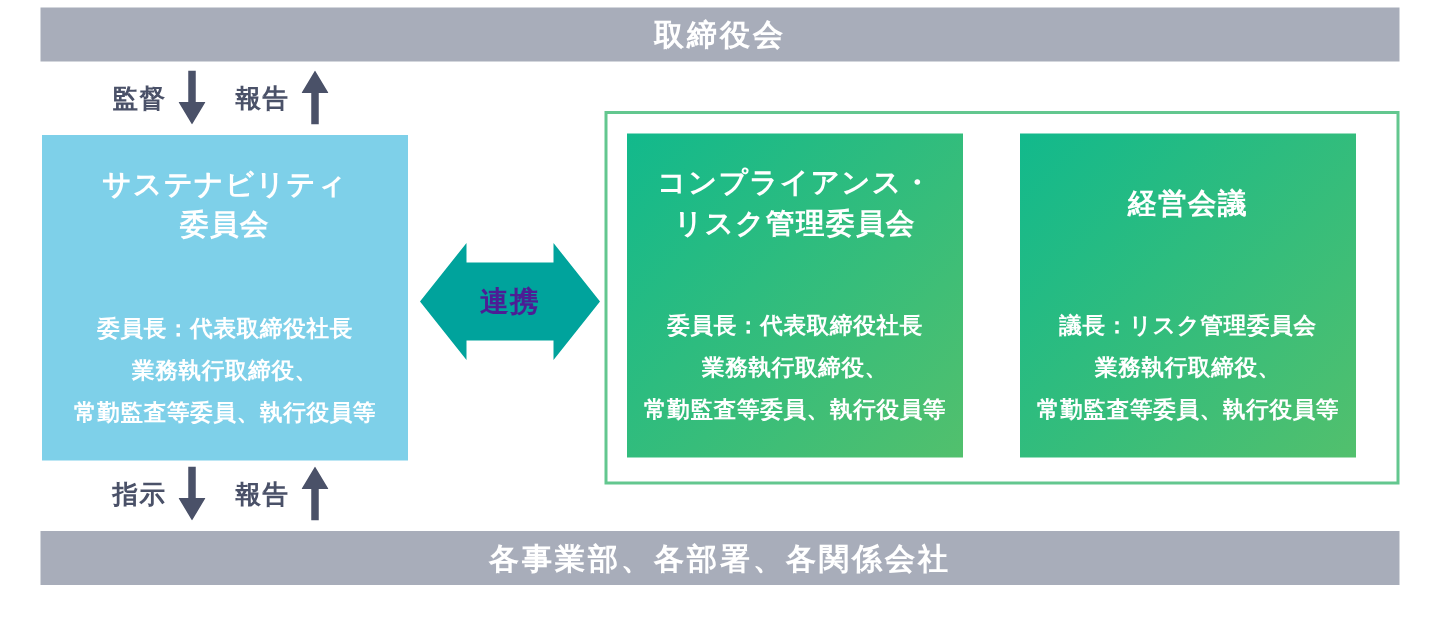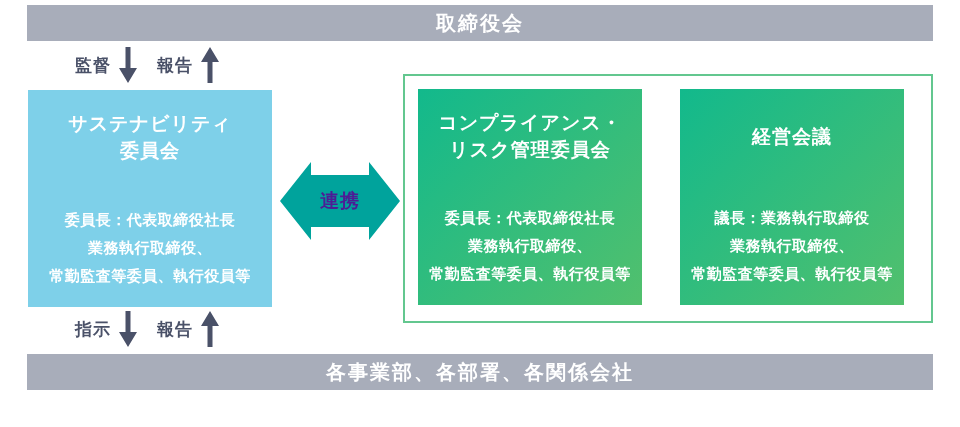--- a/index.html
+++ b/index.html
@@ -166,21 +166,21 @@
       <div>業務執行取締役、</div>
       <div>常勤監査等委員、執行役員等</div>
     </div>
   </div>
 
   <div class="cbox cbox-green pos2">
     <div class="cbox-title">
       <span>経営会議</span>
     </div>
     <div class="cbox-body">
-      <div>議長：業務執行取締役</div>
+      <div>議長：リスク管理委員会</div>
       <div>業務執行取締役、</div>
       <div>常勤監査等委員、執行役員等</div>
     </div>
   </div>
 
   <div class="flow-row flow-row-bottom">
     <span class="flow-label">指示</span>
     <svg class="flow-arrow" width="18" height="36" viewBox="0 0 18 36">
       <polygon points="6.5,0 11.5,0 11.5,21 18,21 9,36 0,21 6.5,21" fill="#4a5168"></polygon>
     </svg>

